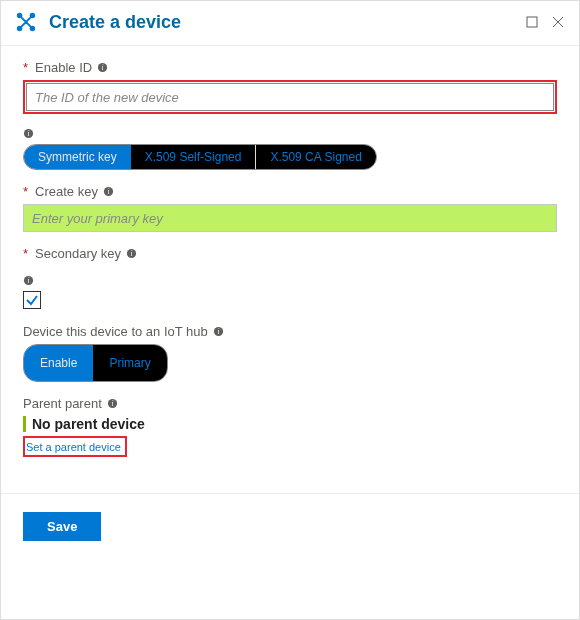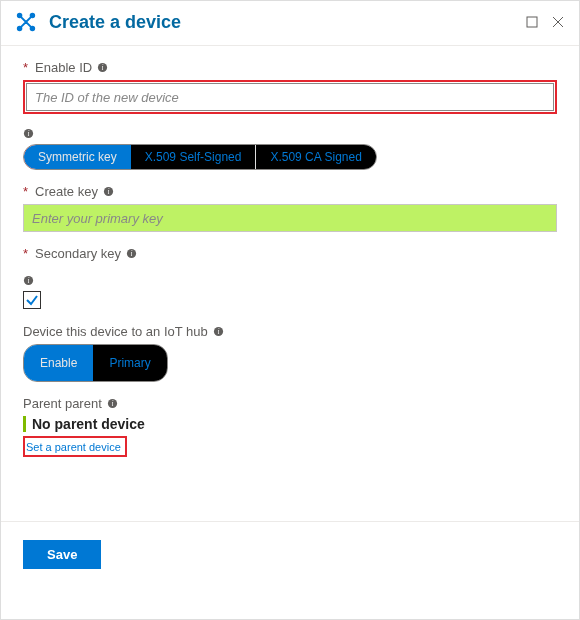--- a/index.html
+++ b/index.html
@@ -117,21 +117,21 @@
     }
     .parent-link-wrap {
       border: 2px solid #e3262f;
       display: inline-block;
       padding: 1px 4px 1px 1px;
       margin-top: 2px;
     }
     .footer {
       border-top: 1px solid #eceae8;
       padding: 18px 22px;
-      margin-top: 40px;
+      margin-top: 12px;
     }
     .save-btn {
       background: #0078d4;
       color: #fff;
       border: none;
       font-family: inherit;
       font-size: 13px;
       font-weight: 600;
       padding: 7px 24px;
       cursor: pointer;

